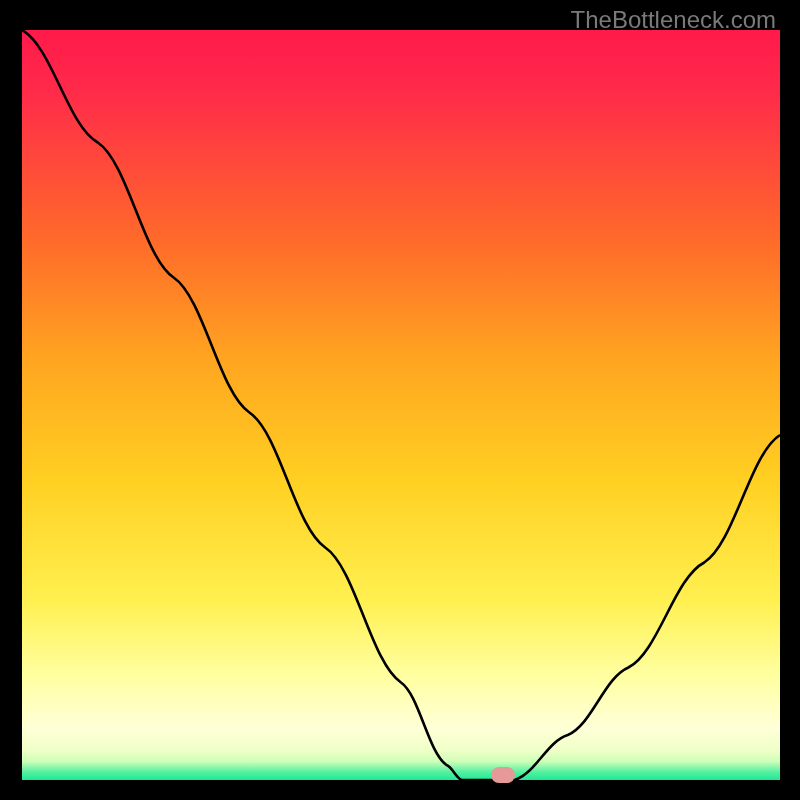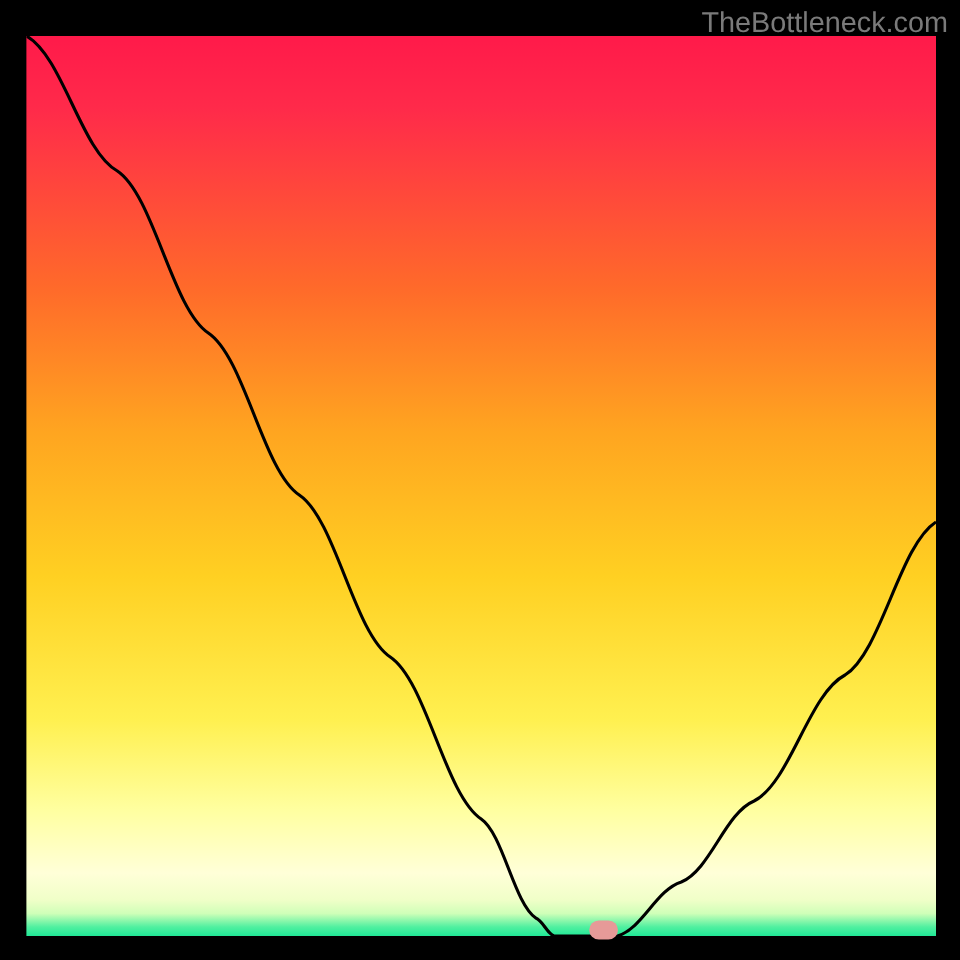--- a/index.html
+++ b/index.html
@@ -1,17 +1,17 @@
 <!DOCTYPE html>
 <html><head>
 <meta charset="utf-8">
 <style>
   * { margin: 0; padding: 0; box-sizing: border-box; }
   body { width: 800px; height: 800px; background: #000; position: relative; overflow: hidden; font-family: Arial, sans-serif; }
-  .attribution { position: absolute; top: 6px; right: 10px; color: #7a7a7a; font-size: 24px; font-weight: 500; z-index: 10; }
+  .attribution { position: absolute; top: 6px; right: 24px; color: #7a7a7a; font-size: 24px; font-weight: 500; z-index: 10; }
   .chart-area { position: absolute; left: 22px; top: 30px; width: 758px; height: 750px; background: linear-gradient(
     to bottom,
     #ff1a4a 0%,
     #ff2a4a 8%,
     #ff4a3a 18%,
     #ff6a2a 28%,
     #ffa520 44%,
     #ffd022 60%,
     #fff050 76%,
     #ffffa0 86%,

